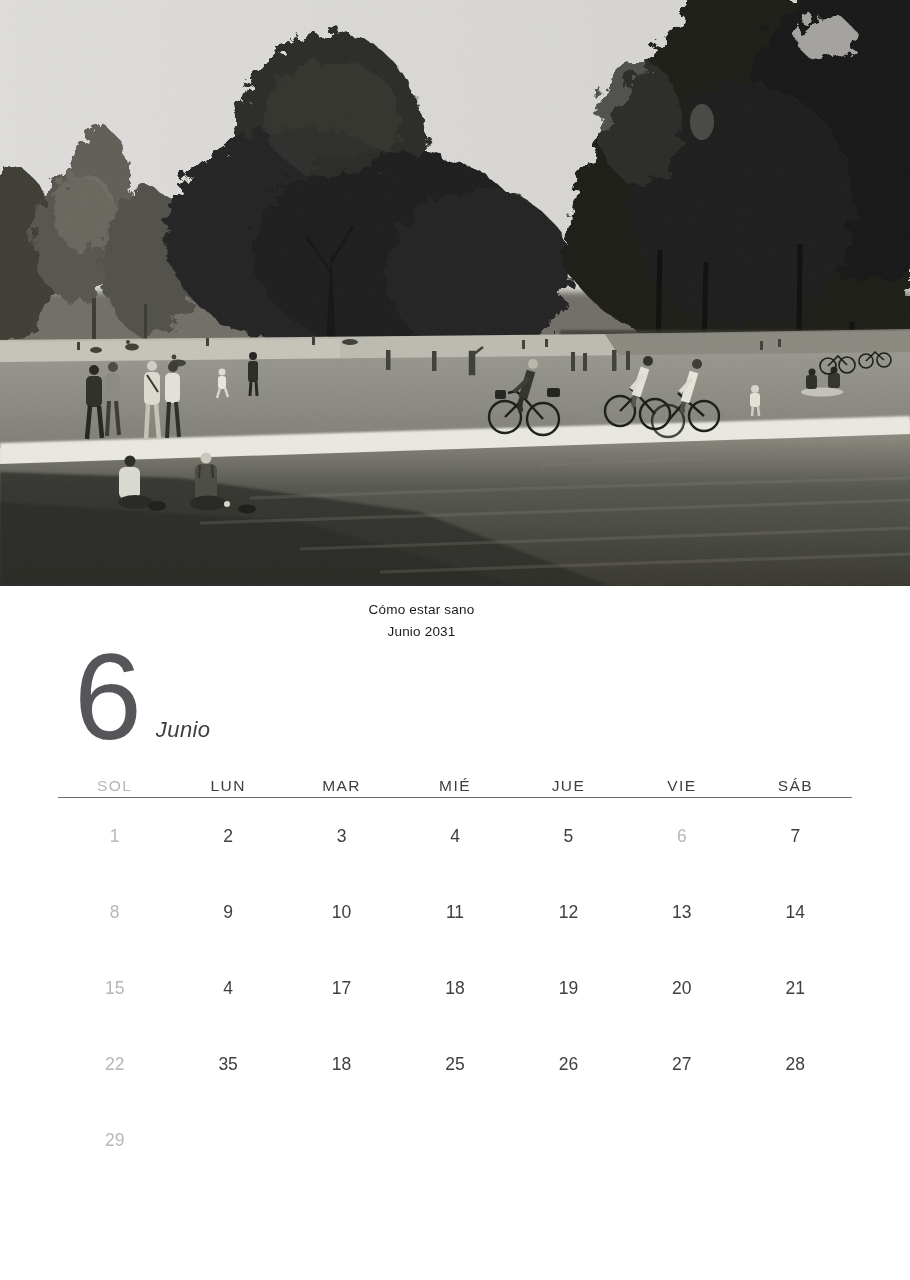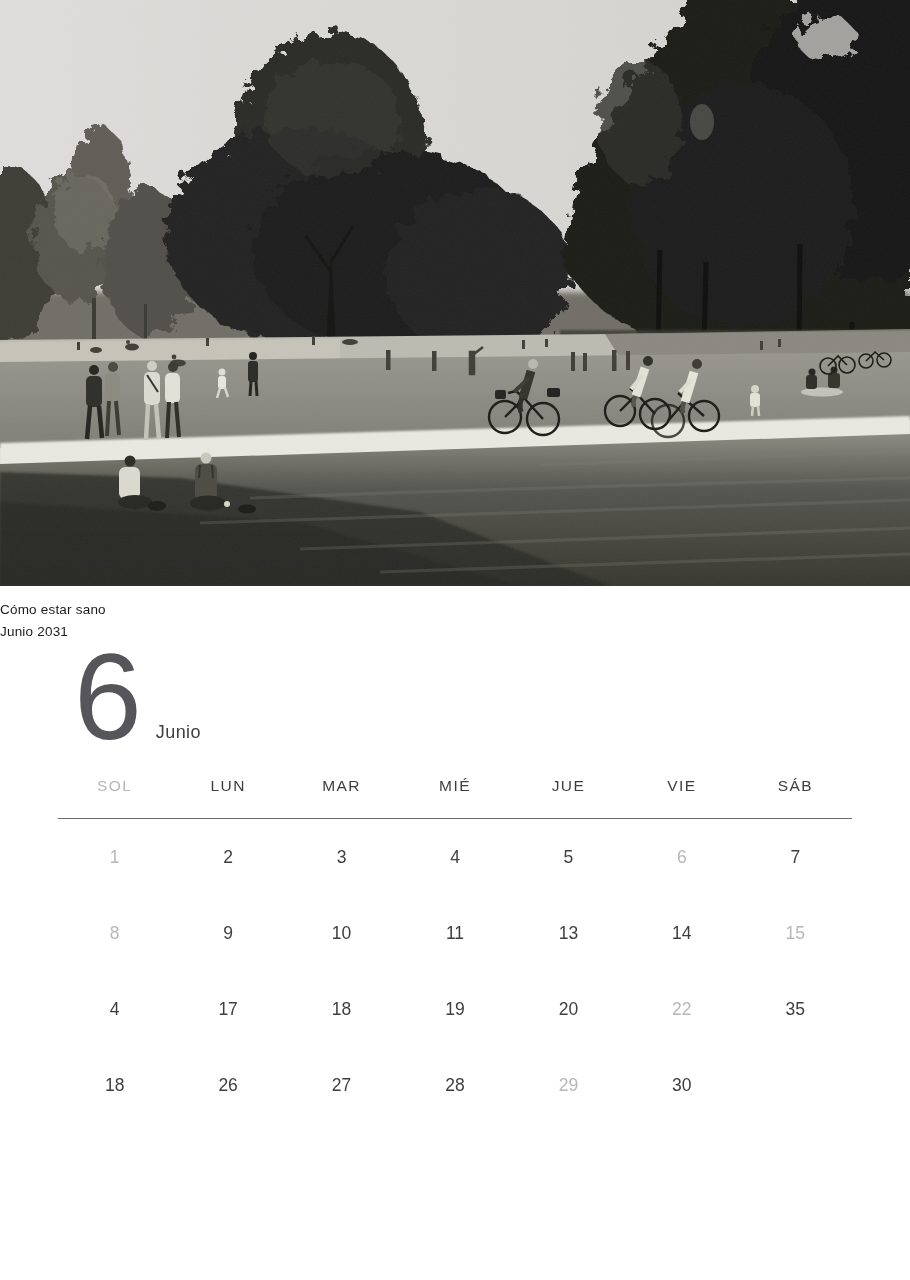--- a/index.html
+++ b/index.html
@@ -15,44 +15,44 @@
   html,body{background:#fff;}
   body{
     width:910px;height:1280px;margin:0 auto;position:relative;
     background:var(--page-bg);
     font-family:"Liberation Sans","DejaVu Sans",sans-serif;
     overflow:hidden;
   }
   .photo-wrap{width:910px;height:586px;overflow:hidden;background:#d6d5d1;}
   .photo-wrap svg{display:block;}
   .caption{
-    text-align:left;
+    text-align:center;
     margin:13px 67px 0 0;
     font-size:13.5px;line-height:22px;
     color:var(--caption);
     letter-spacing:.2px;
   }
   .month-row{
     display:flex;align-items:flex-end;
     margin:4px 0 0 74px;
     height:100px;
   }
   .month-number{
     font-size:122px;line-height:.82;
     color:var(--month-number);
     letter-spacing:-3px;
   }
   .month-name{
-    font-size:18px;color:#3f3f41;
-    margin:0 0 4px 17px;letter-spacing:.4px;
+    font-size:22px;color:#3f3f41;
+    margin:0 0 4px 17px;letter-spacing:.4px;font-style:italic;
   }
   .calendar{margin:30px 58px 0 58px;}
   .cal-head{
     display:grid;grid-template-columns:repeat(7,1fr);
-    padding-bottom:23px;
+    padding-bottom:2px;
     border-bottom:1.5px solid var(--rule);
   }
   .cal-head .hdr{
     text-align:center;font-size:15.5px;letter-spacing:1.4px;
     color:var(--text-dark);
   }
   .cal-head .hdr.muted{color:var(--text-muted);}
   .cal-grid{
     display:grid;grid-template-columns:repeat(7,1fr);
     grid-auto-rows:76px;
@@ -302,35 +302,37 @@
       <div class="cell">2</div>
       <div class="cell">3</div>
       <div class="cell">4</div>
       <div class="cell">5</div>
       <div class="cell muted">6</div>
       <div class="cell">7</div>
       <div class="cell muted">8</div>
       <div class="cell">9</div>
       <div class="cell">10</div>
       <div class="cell">11</div>
+      <div class="cell">12</div>
       <div class="cell">13</div>
       <div class="cell">14</div>
       <div class="cell muted">15</div>
       <div class="cell">4</div>
       <div class="cell">17</div>
       <div class="cell">18</div>
       <div class="cell">19</div>
       <div class="cell">20</div>
+      <div class="cell">21</div>
       <div class="cell muted">22</div>
       <div class="cell">35</div>
       <div class="cell">18</div>
+      <div class="cell">25</div>
       <div class="cell">26</div>
       <div class="cell">27</div>
       <div class="cell">28</div>
       <div class="cell muted">29</div>
-      <div class="cell">30</div>
       <div class="cell empty"></div>
       <div class="cell empty"></div>
       <div class="cell empty"></div>
       <div class="cell empty"></div>
       <div class="cell empty"></div>
     </div>
 </div>
 
 </body></html>

